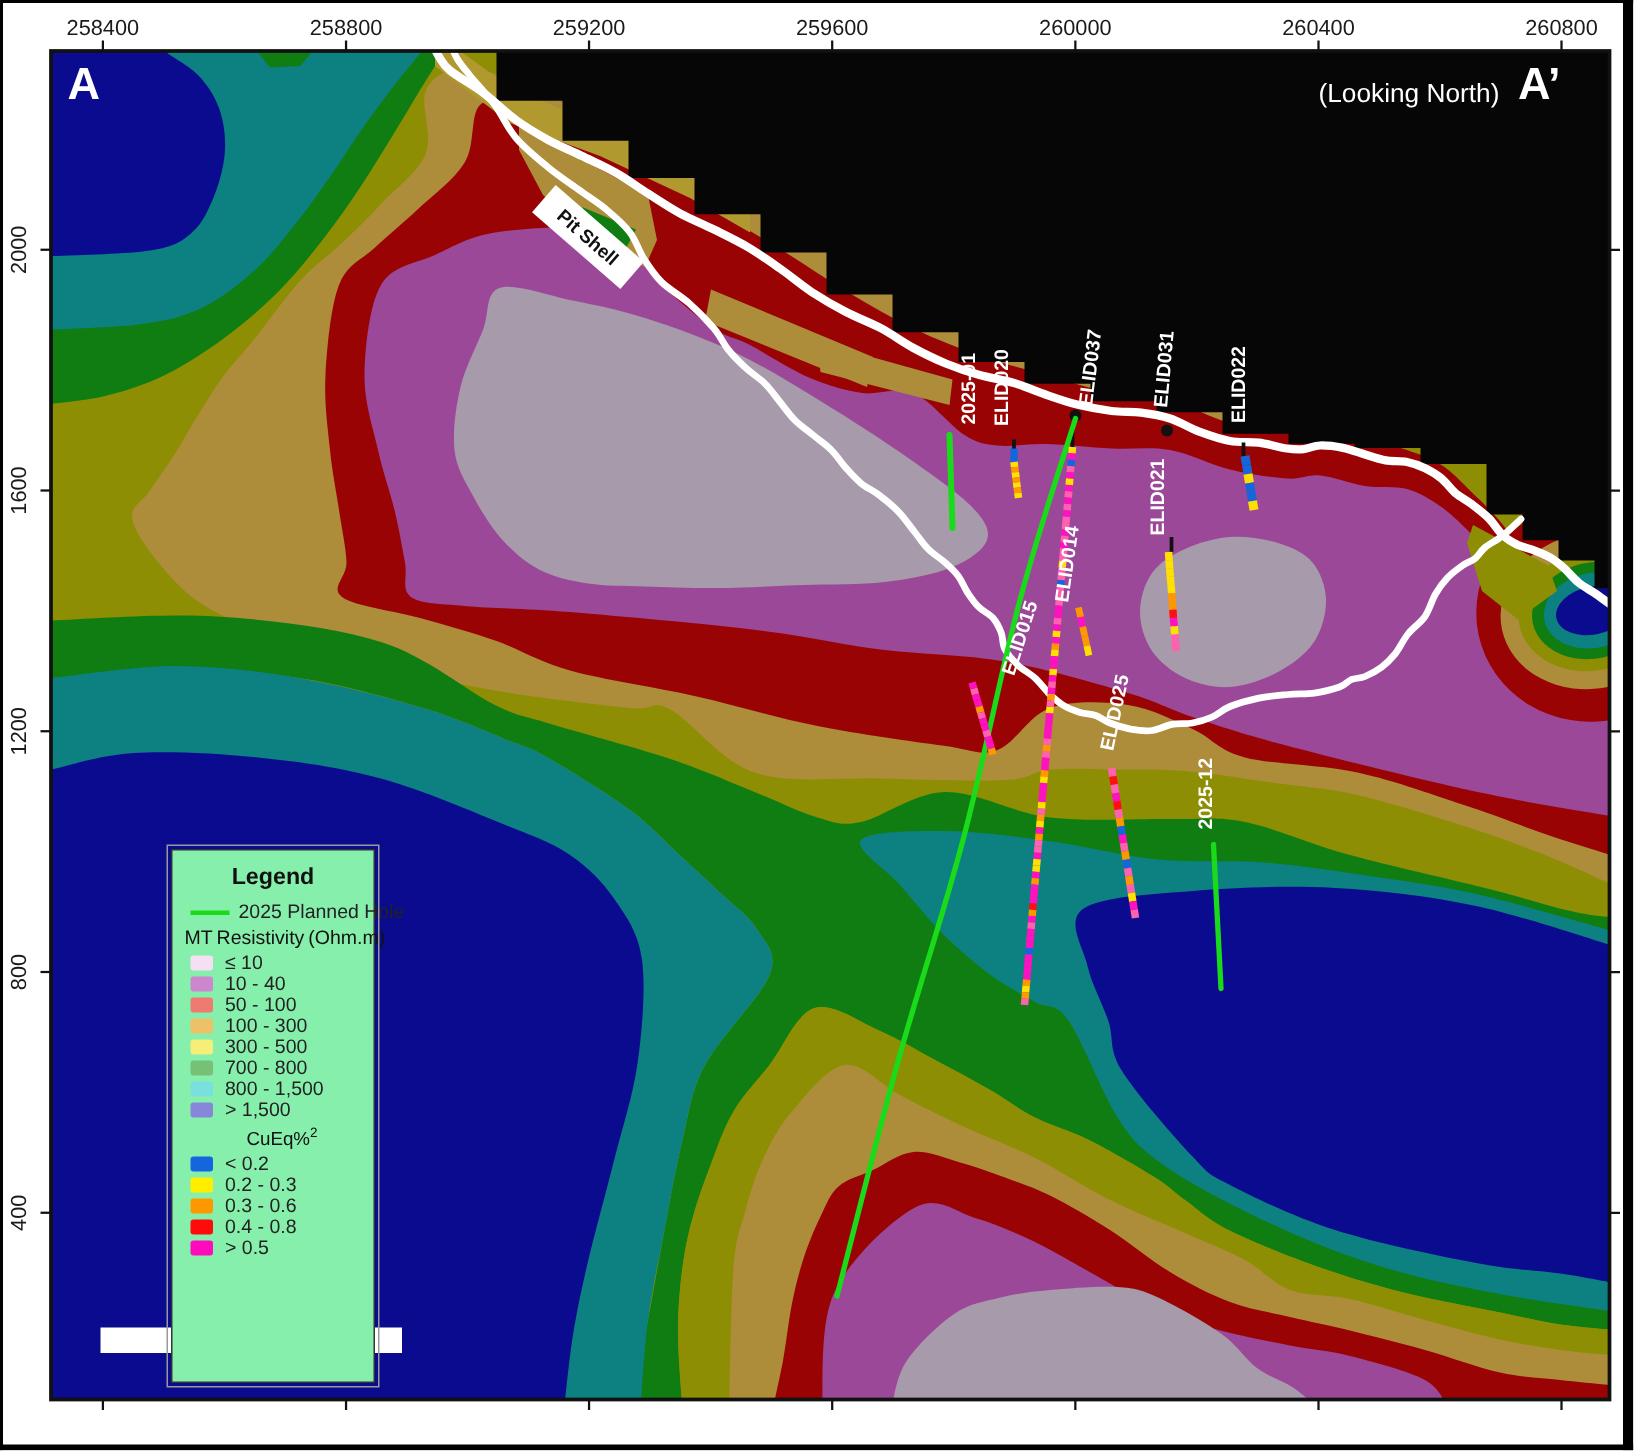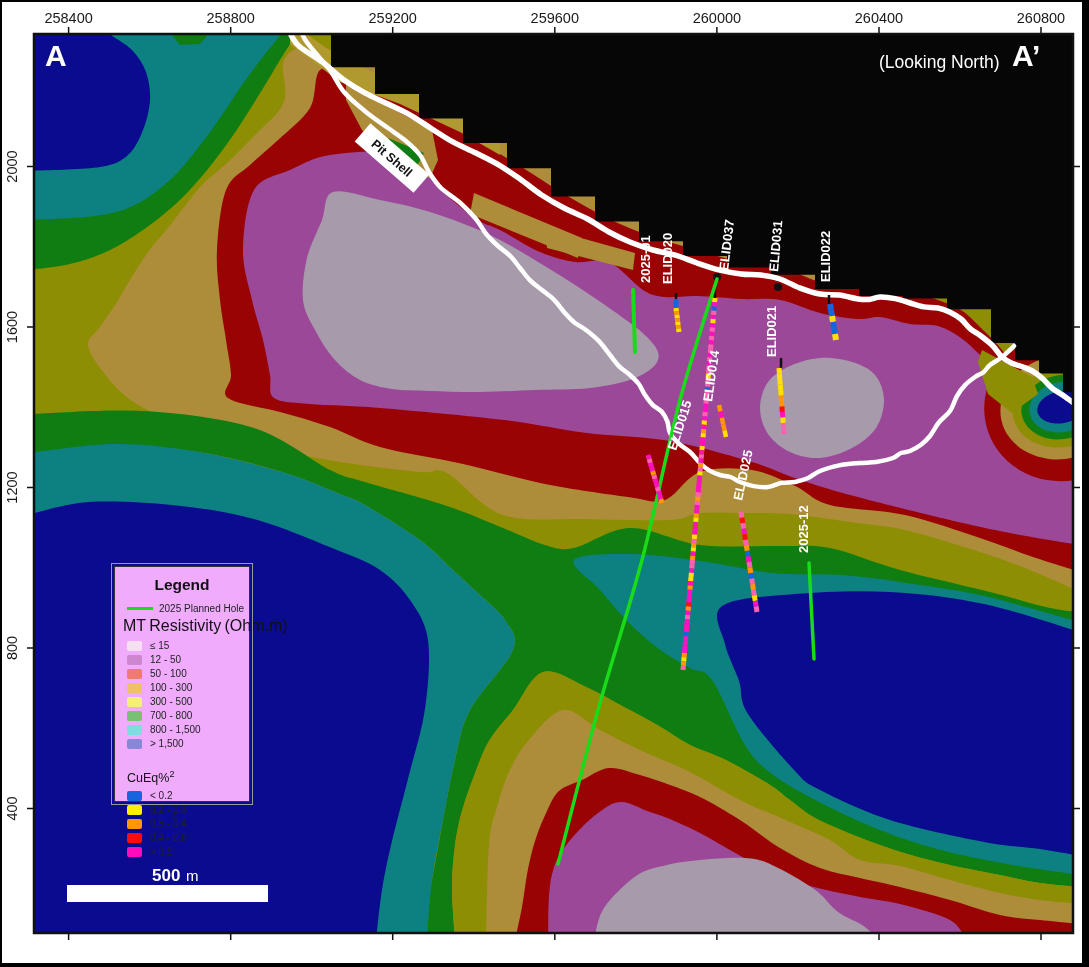--- a/index.html
+++ b/index.html
@@ -1,24 +1,24 @@
 <!DOCTYPE html>
 <html><head><meta charset="utf-8"><style>
 html,body{margin:0;padding:0;background:#fff;}
 *{font-family:"Liberation Sans",sans-serif;}
 #page{position:relative;width:1089px;height:967px;background:#fff;overflow:hidden;}
 .frame{position:absolute;background:#000;}
 </style><style>
-#legend{position:absolute;left:114px;top:566px;width:136px;height:236px;background:#f0abfc;border:1px solid #333;outline:1px solid #999;outline-offset:2px;padding:0;z-index:5;box-sizing:border-box;}
+#legend{position:absolute;left:114px;top:566px;width:136px;height:356px;background:#86efac;border:1px solid #333;outline:1px solid #999;outline-offset:2px;padding:0;z-index:5;box-sizing:border-box;}
 #lg-title{font-size:15.5px;font-weight:bold;text-align:center;margin-top:9px;margin-bottom:7px;color:#111;}
 .lr{margin:0 0 0 12px;height:14px;line-height:14px;white-space:nowrap;}
 .sw{display:inline-block;width:15px;height:10px;border-radius:2px;margin-right:8px;vertical-align:middle;}
-.lt{font-size:10px;color:#222;vertical-align:middle;}
-#mtr{font-size:16px;color:#111;margin:2px 0 3px 8px;}
-#cueq{font-size:12.5px;color:#111;margin:19px 0 3px 12px;}
+.lt{font-size:13px;color:#222;vertical-align:middle;}
+#mtr{font-size:13px;color:#111;margin:2px 0 3px 8px;}
+#cueq{font-size:12.5px;color:#111;margin:3px 0 3px 12px;text-align:center;}
 </style></head><body>
 <div id="page">
 <div class="frame" style="left:0;top:0;width:1089px;height:2px"></div>
 <div class="frame" style="left:0;top:0;width:2px;height:967px"></div>
 <div class="frame" style="left:1082px;top:0;width:7px;height:967px"></div>
 <div class="frame" style="left:0;top:963px;width:1089px;height:4px"></div>
 <svg width="1089" height="967" style="position:absolute;left:0;top:0">
 <defs>
         <clipPath id="map">
           <rect x="34" y="34" width="1039" height="899"></rect>
@@ -278,27 +278,27 @@
       <text x="1012" y="66" font-size="30" font-weight="bold" fill="#fff">A’</text>
       <text x="879" y="68" font-size="17.5" fill="#fff">(Looking North)</text>
       <rect x="67" y="885" width="201" height="17" fill="#fff"></rect>
       <text x="152" y="881" font-size="17" font-weight="bold" fill="#fff">500</text>
       <text x="186" y="881" font-size="15" fill="#fff">m</text>
     </svg>
 <div id="legend">
 <div id="lg-title">Legend</div>
 <div class="lr"><span style="display:inline-block;width:26px;height:0;border-top:3px solid #1adb1a;margin-right:6px;vertical-align:middle"></span><span class="lt">2025 Planned Hole</span></div>
 <div id="mtr">MT Resistivity (Ohm.m)</div>
-<div class="lr"><span class="sw" style="background:#f6dff2"></span><span class="lt">≤ 15</span></div>
-      <div class="lr"><span class="sw" style="background:#ce86ce"></span><span class="lt">12 - 50</span></div>
+<div class="lr"><span class="sw" style="background:#f6dff2"></span><span class="lt">≤ 10</span></div>
+      <div class="lr"><span class="sw" style="background:#ce86ce"></span><span class="lt">10 - 40</span></div>
       <div class="lr"><span class="sw" style="background:#ee7a70"></span><span class="lt">50 - 100</span></div>
       <div class="lr"><span class="sw" style="background:#eec169"></span><span class="lt">100 - 300</span></div>
       <div class="lr"><span class="sw" style="background:#f5ee78"></span><span class="lt">300 - 500</span></div>
       <div class="lr"><span class="sw" style="background:#77c177"></span><span class="lt">700 - 800</span></div>
       <div class="lr"><span class="sw" style="background:#7adfdf"></span><span class="lt">800 - 1,500</span></div>
       <div class="lr"><span class="sw" style="background:#8787d9"></span><span class="lt">&gt; 1,500</span></div>
 <div id="cueq">CuEq%<sup style="font-size:9px">2</sup></div>
 <div class="lr"><span class="sw" style="background:#1566dd"></span><span class="lt">&lt; 0.2</span></div>
       <div class="lr"><span class="sw" style="background:#ffee00"></span><span class="lt">0.2 - 0.3</span></div>
-      <div class="lr"><span class="sw" style="background:#ff9800"></span><span class="lt">0.5 - 0.4</span></div>
+      <div class="lr"><span class="sw" style="background:#ff9800"></span><span class="lt">0.3 - 0.6</span></div>
       <div class="lr"><span class="sw" style="background:#ff0b0b"></span><span class="lt">0.4 - 0.8</span></div>
       <div class="lr"><span class="sw" style="background:#ff0bbb"></span><span class="lt">&gt; 0.5</span></div>
 </div>
 </div>
 </body></html>

